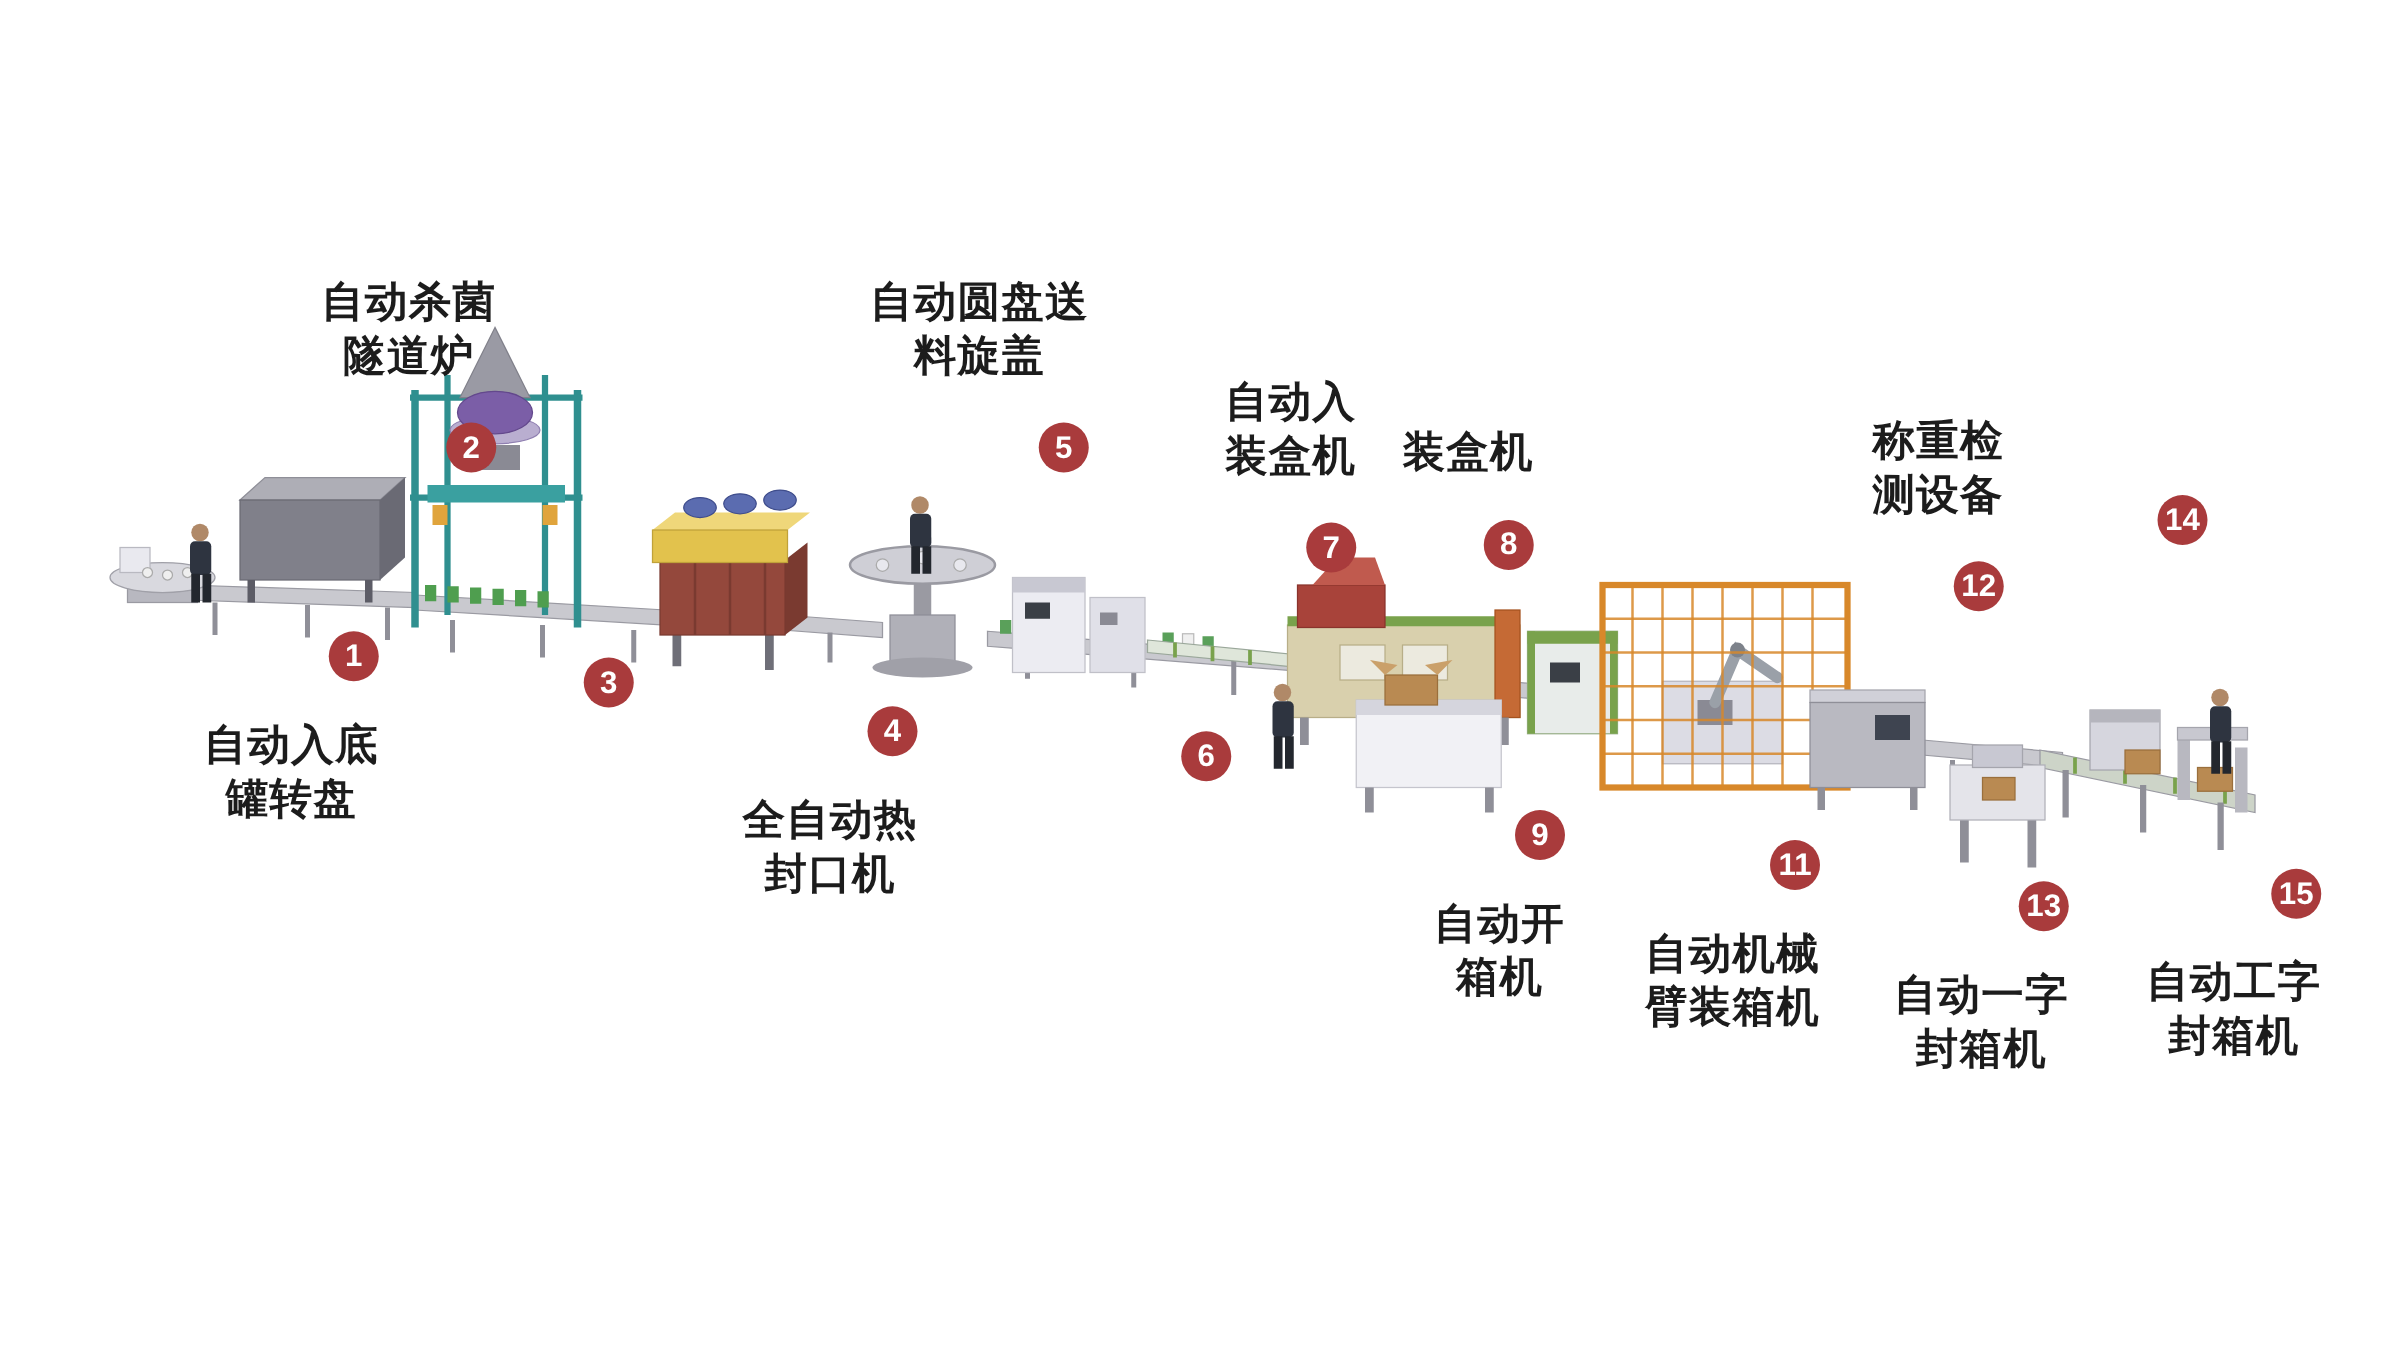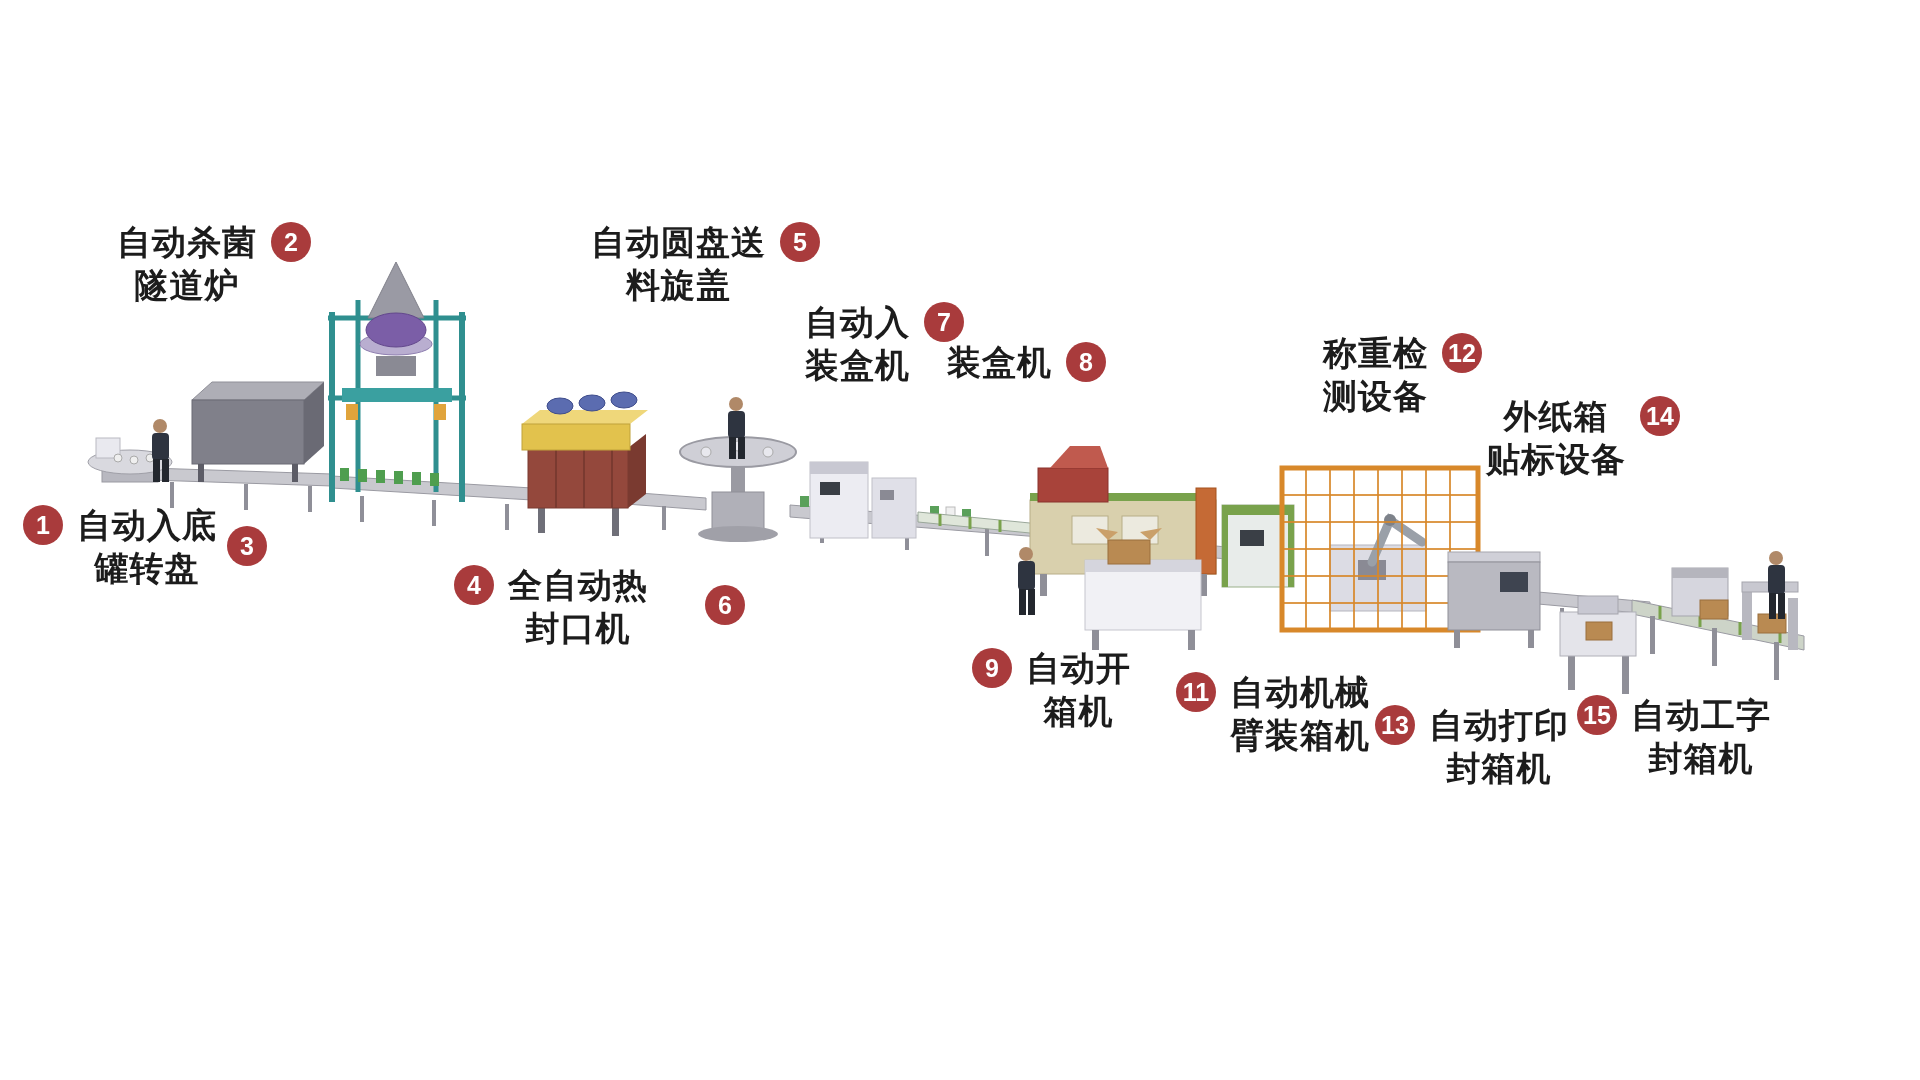--- a/index.html
+++ b/index.html
@@ -8,23 +8,23 @@
     width:1920px;height:1080px;
     background:#ffffff;
     overflow:hidden;
     font-family:"Liberation Serif", serif;
   }
   .scene{position:absolute;left:0;top:0;width:1920px;height:1080px;}
   .station{
     position:absolute;
     width:280px;
     display:flex;
-    flex-direction:row;
-    align-items:flex-start;
-    gap:14px;
+    flex-direction:column;
+    align-items:flex-end;
+    gap:31px;
   }
   .badge{
     width:40px;height:40px;border-radius:50%;
     background:#a93b3c;color:#ffffff;
     font-family:"Liberation Sans", sans-serif;
     font-weight:700;font-size:25px;
     display:flex;align-items:center;justify-content:center;
     flex:0 0 auto;
   }
   .label{
@@ -324,27 +324,25 @@
   </div>
 
   <div class="station" style="left:1323px;top:333px">
     <div class="label">称重检
 测设备</div>
     <div class="badge">12</div>
   </div>
 
   <div class="station" style="left:1375px;top:705px">
     <div class="badge">13</div>
-    <div class="label">自动打印
+    <div class="label">自动一字
 封箱机</div>
   </div>
 
   <div class="station" style="left:1486px;top:396px">
-    <div class="label">外纸箱
-贴标设备</div>
     <div class="badge">14</div>
   </div>
 
   <div class="station" style="left:1577px;top:695px">
     <div class="badge">15</div>
     <div class="label">自动工字
 封箱机</div>
   </div>
 
 </div>

